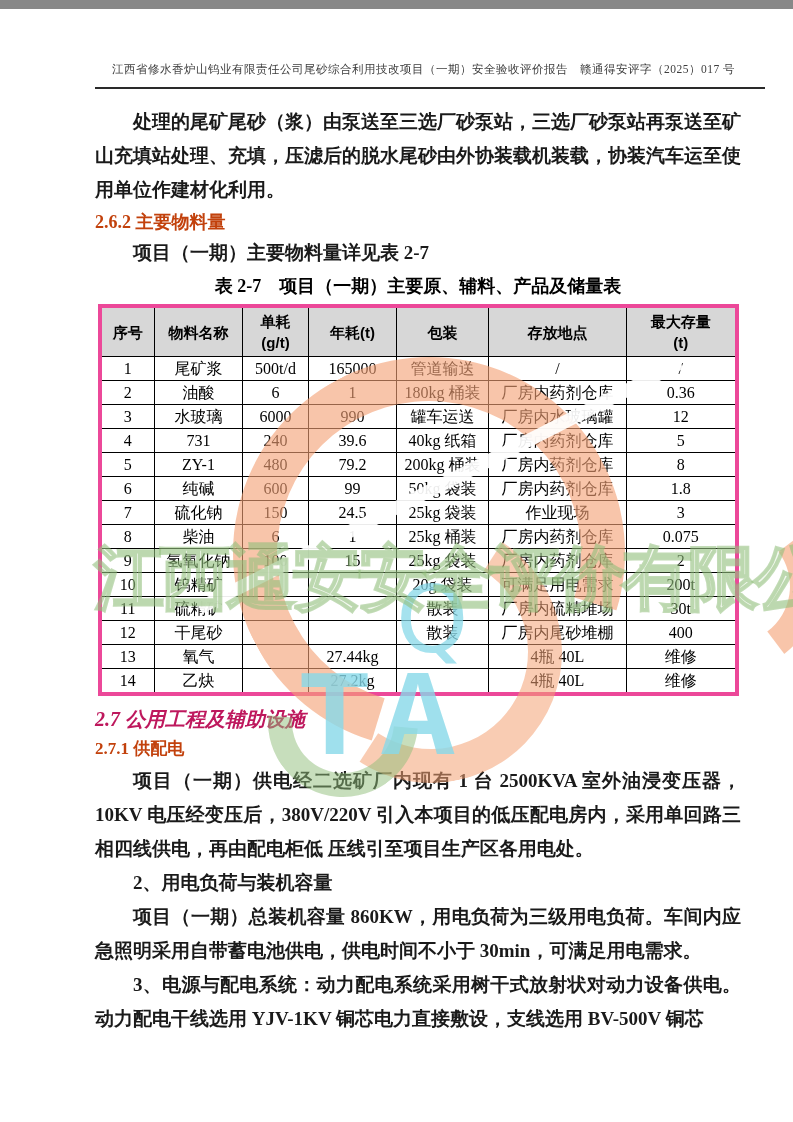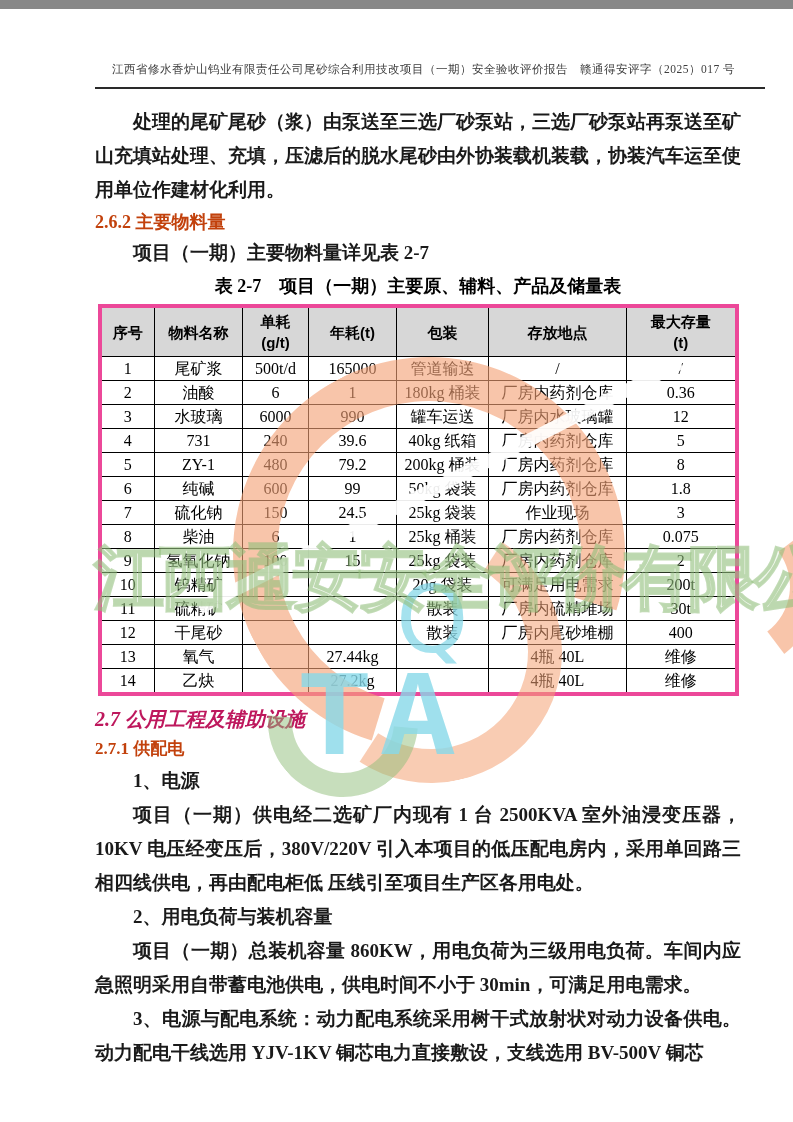--- a/index.html
+++ b/index.html
@@ -278,21 +278,20 @@
             <td></td>
             <td>4瓶 40L</td>
             <td>维修</td>
           </tr>
         </tbody>
     </table>
 
     <h2 class="h27">2.7 公用工程及辅助设施</h2>
     <h3 class="h-sans h271">2.7.1 供配电</h3>
 
-    <p class="para indent">1、电源</p>
     <p class="para indent">项目（一期）供电经二选矿厂内现有 1 台 2500KVA 室外油浸变压器，10KV 电压经变压后，380V/220V 引入本项目的低压配电房内，采用单回路三相四线供电，再由配电柜低 压线引至项目生产区各用电处。</p>
     <p class="para indent">2、用电负荷与装机容量</p>
     <p class="para indent">项目（一期）总装机容量 860KW，用电负荷为三级用电负荷。车间内应急照明采用自带蓄电池供电，供电时间不小于 30min，可满足用电需求。</p>
     <p class="para indent">3、电源与配电系统：动力配电系统采用树干式放射状对动力设备供电。动力配电干线选用 YJV-1KV 铜芯电力直接敷设，支线选用 BV-500V 铜芯</p>
   </div>
 
   <div class="page-number">25</div>
 
   <div class="watermark">
     <div class="wm-ring"></div>

